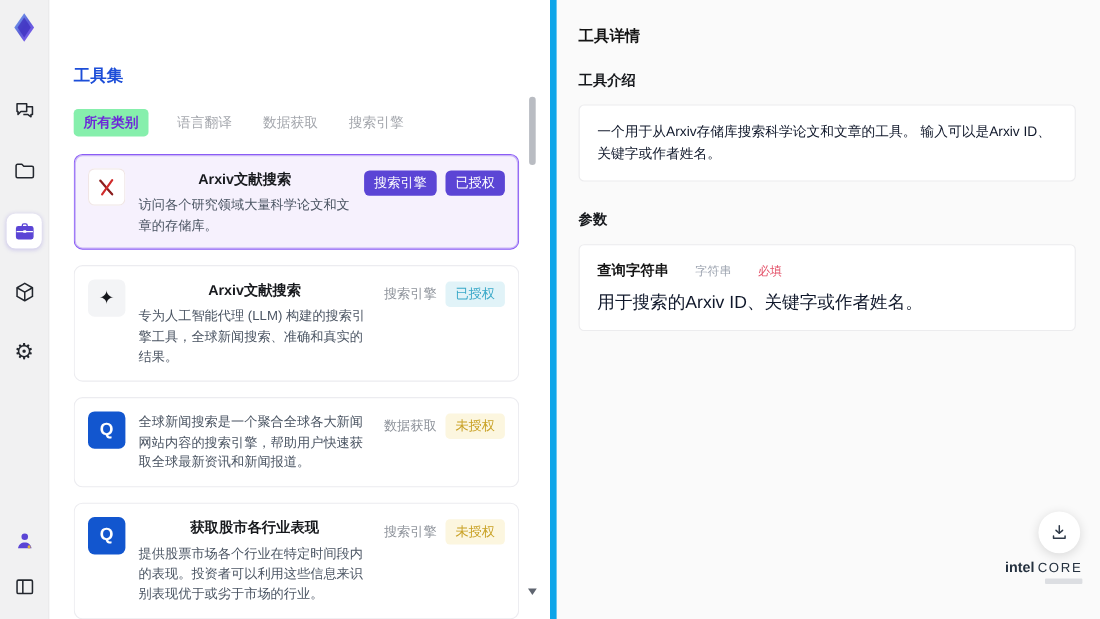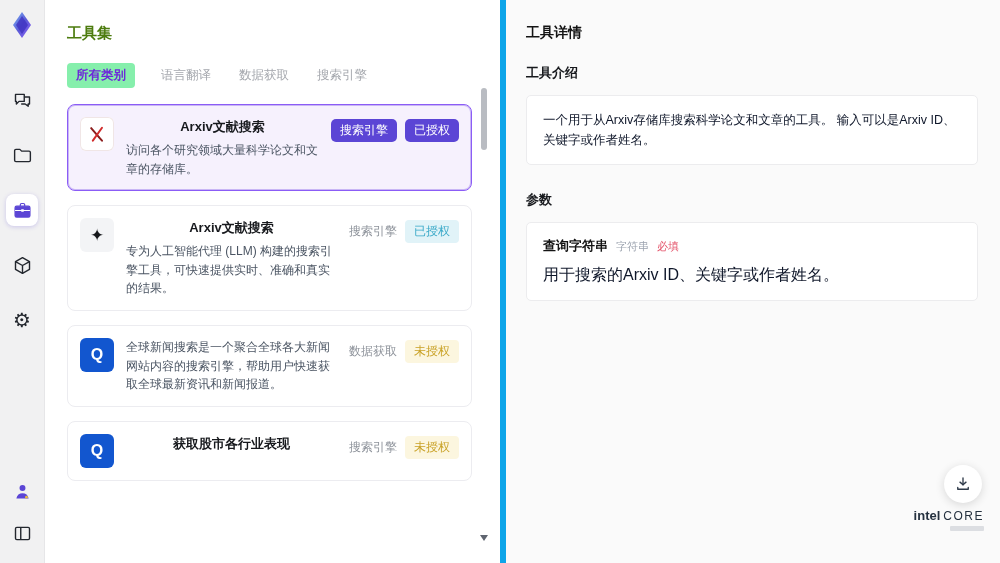--- a/index.html
+++ b/index.html
@@ -14,21 +14,21 @@
   .rail-nav { margin-top:42px; display:flex; flex-direction:column; gap:23px; align-items:center; }
   .rail-icon { width:32px; height:32px; border-radius:8px; display:flex; align-items:center;
                justify-content:center; cursor:pointer; color:#23272e; }
   .rail-icon svg { width:21px; height:21px; }
   .rail-icon.active { background:#fff; box-shadow:0 1px 4px rgba(90,70,210,.25); }
   .rail-bottom { margin-top:auto; display:flex; flex-direction:column; gap:10px; align-items:center; }
   .gear-glyph { font-size:20px; line-height:1; color:#23272e; }
 
   
   .list-panel { flex:0 0 455px; background:#fff; position:relative; padding:24px 28px 0 22px; }
-  .page-title { font-size:15px; font-weight:700; color:#4d7c0f; margin-bottom:20px; }
+  .page-title { font-size:15px; font-weight:700; color:#1d4ed8; margin-bottom:20px;margin-top:36px; }
   .tabs { display:flex; align-items:center; gap:24px; margin-bottom:16px; font-size:12.5px; }
   .tab { color:#a4a7ad; cursor:pointer; padding:4px 2px; white-space:nowrap; }
   .tab.active { color:#6d28d9; background:#86efac; padding:4px 9px; border-radius:4px; font-weight:600; }
   .tool-list { height:430px; overflow:hidden; }
   .tool-card { display:flex; gap:12px; padding:12px 12px; border:1px solid #ececf0; border-radius:8px;
                margin-bottom:14px; background:#fff; cursor:pointer; }
   .tool-card.selected { border-color:#8b5cf6; background:#f6f1fd; box-shadow:0 0 0 1px #c9b6f5 inset; }
   .tool-ic { flex:0 0 34px; width:34px; height:34px; border-radius:6px; display:flex;
              align-items:center; justify-content:center; overflow:hidden; }
   .ic-arxiv { background:#fff; box-shadow:0 0 0 1px #f0e6e6 inset; }
@@ -49,21 +49,21 @@
   .vscroll .down-arrow { position:absolute; bottom:14px; left:0; width:0; height:0;
        border-left:4px solid transparent; border-right:4px solid transparent; border-top:6px solid #5f6570; }
 
   
   .details { flex:1 1 auto; background:#fafafa; border-left:6px solid #0ea5e9; position:relative;
              padding:24px 22px 0 20px; }
   .details-title { font-size:14px; font-weight:700; color:#141414; margin-bottom:22px; }
   .section-h { font-size:13px; font-weight:700; color:#17191d; margin-bottom:13px; }
   .box { background:#fff; border:1px solid #ececee; border-radius:5px; padding:14px 16px; }
   .intro-box { font-size:12.5px; color:#0f172a; line-height:1.6; margin-bottom:26px; }
-  .param-box .p-head { display:flex; align-items:baseline; gap:8px; margin-bottom:10px; }
+  .param-box .p-head { display:flex; align-items:baseline; gap:24px; margin-bottom:10px; }
   .p-name { font-size:13px; font-weight:700; color:#141414; }
   .p-type { font-size:11px; color:#9ca3af; }
   .p-req { font-size:11px; color:#e4536a; }
   .p-desc { font-size:16px; color:#0f172a; }
 
   .fab-download { position:absolute; right:18px; bottom:60px; width:38px; height:38px; border-radius:50%;
        background:#fff; box-shadow:0 2px 10px rgba(0,0,0,.14); display:flex; align-items:center;
        justify-content:center; cursor:pointer; }
   .brand { position:absolute; right:16px; bottom:32px; text-align:right; line-height:1.1; }
   .brand-row { font-size:13px; color:#25313f; white-space:nowrap; }
@@ -160,41 +160,42 @@
           </div>
           <div class="tool-tags">
             <span class="tag solid">搜索引擎</span>
             <span class="tag solid">已授权</span>
           </div>
         </div>
         <div class="tool-card">
           <div class="tool-ic ic-tavily">✦</div>
           <div class="tool-mid">
             <div class="tool-name">Arxiv文献搜索</div>
-            <div class="tool-desc">专为人工智能代理 (LLM) 构建的搜索引擎工具，可快速提供实时、准确和真实的结果。</div>
+            <div class="tool-desc">专为人工智能代理 (LLM) 构建的搜索引擎工具，全球新闻搜索、准确和真实的结果。</div>
           </div>
           <div class="tool-tags">
             <span class="tag plain">搜索引擎</span>
             <span class="tag authorized">已授权</span>
           </div>
         </div>
         <div class="tool-card">
           <div class="tool-ic ic-news">Q</div>
           <div class="tool-mid">
             <div class="tool-desc">全球新闻搜索是一个聚合全球各大新闻网站内容的搜索引擎，帮助用户快速获取全球最新资讯和新闻报道。</div>
           </div>
           <div class="tool-tags">
             <span class="tag plain">数据获取</span>
             <span class="tag unauthorized">未授权</span>
           </div>
         </div>
         <div class="tool-card">
           <div class="tool-ic ic-news">Q</div>
           <div class="tool-mid">
             <div class="tool-name">获取股市各行业表现</div>
+            <div class="tool-desc">提供股票市场各个行业在特定时间段内的表现。投资者可以利用这些信息来识别表现优于或劣于市场的行业。</div>
           </div>
           <div class="tool-tags">
             <span class="tag plain">搜索引擎</span>
             <span class="tag unauthorized">未授权</span>
           </div>
         </div>
       </div>
     <div class="vscroll">
       <div class="thumb"></div>
       <div class="down-arrow"></div>

